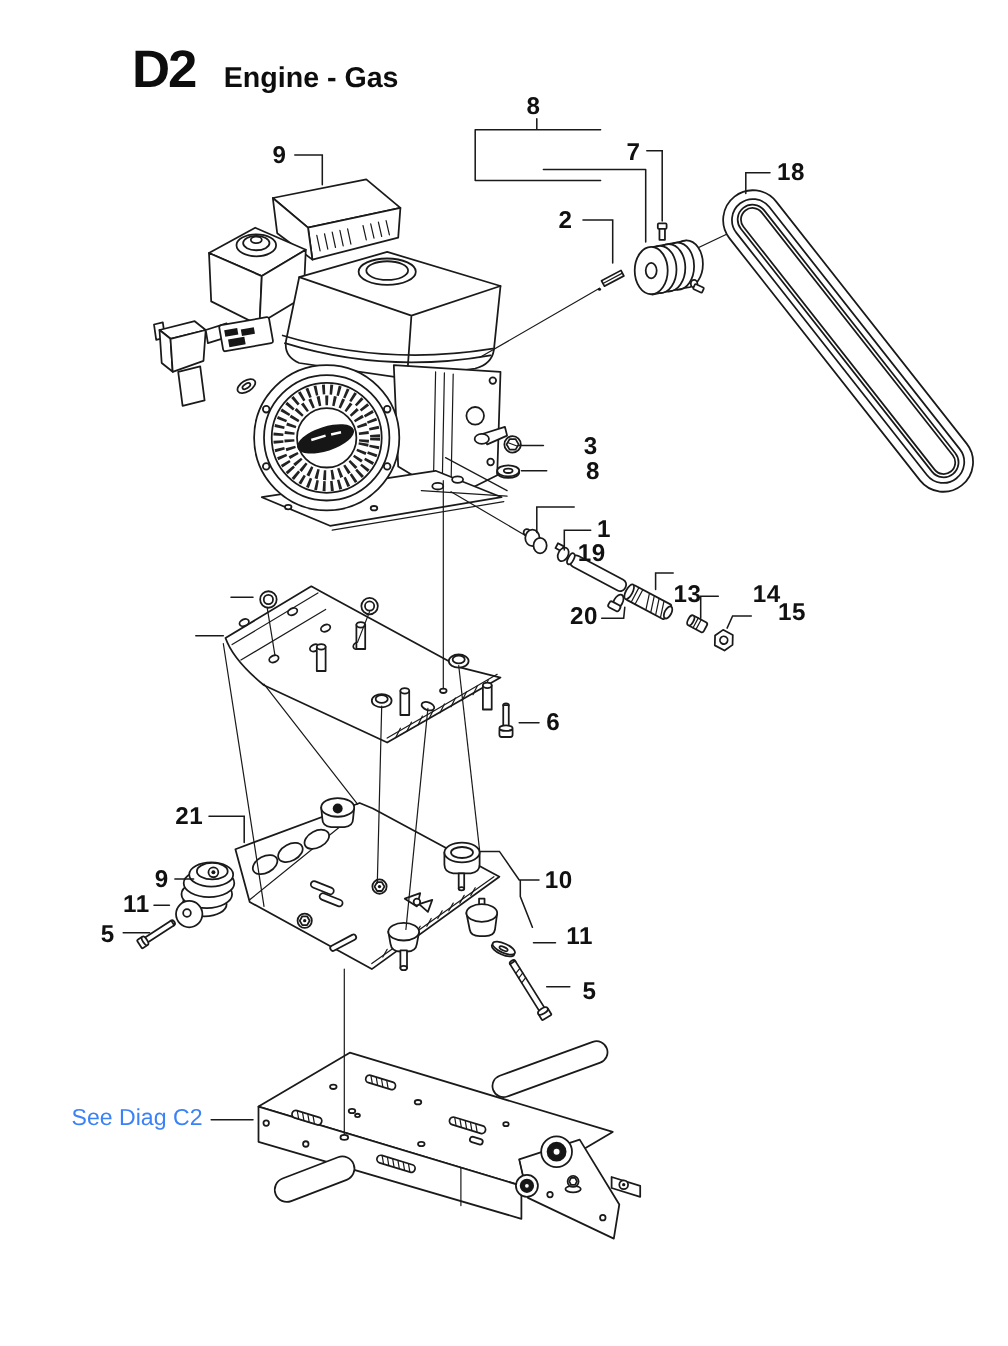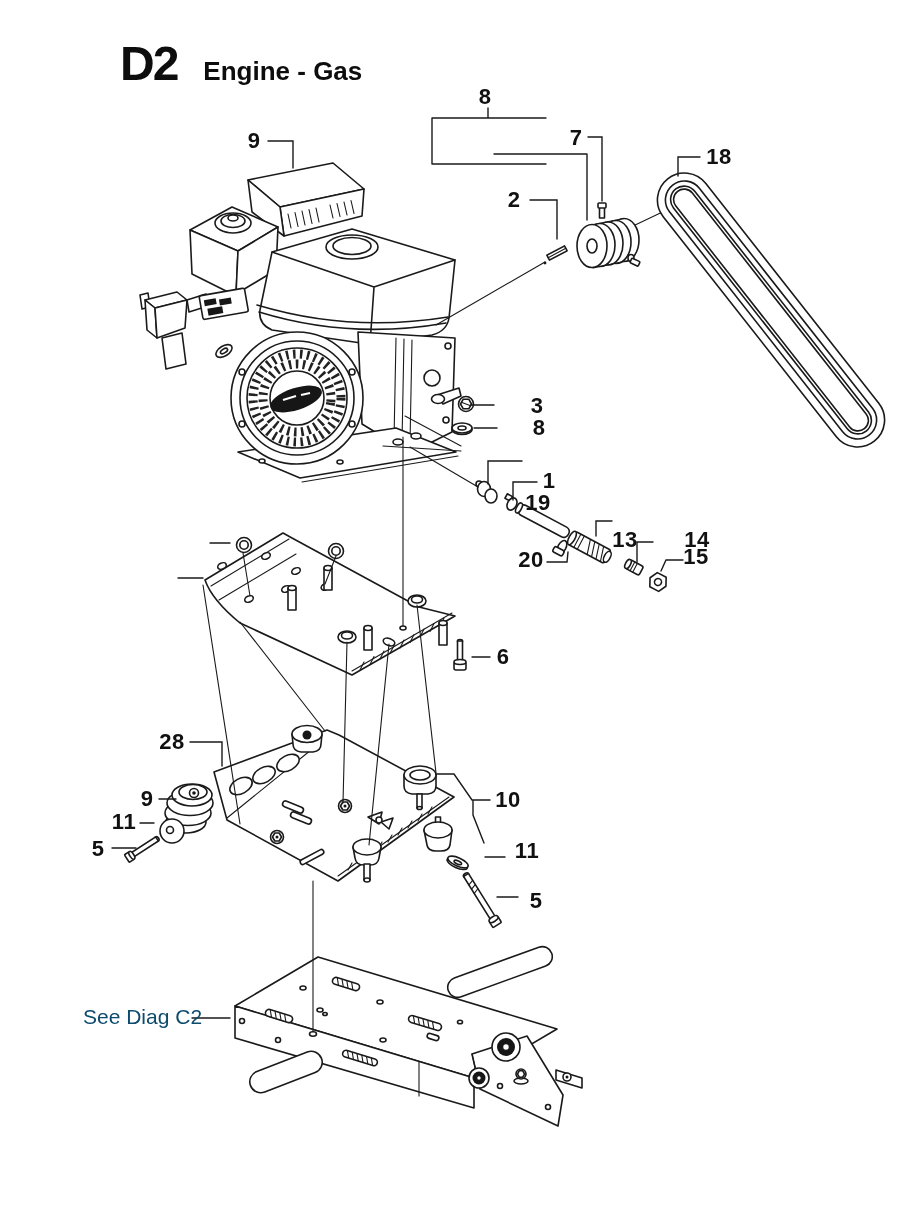--- a/index.html
+++ b/index.html
@@ -8,21 +8,21 @@
   .stage{position:relative;width:892px;height:1224px;background:var(--bg);overflow:hidden;text-align:right;}
   svg{position:absolute;left:0;top:0;}
   .p{fill:#ffffff;stroke:var(--line);stroke-width:1.6;stroke-linejoin:round;stroke-linecap:round;}
   .pn{fill:none;stroke:var(--line);stroke-width:1.6;stroke-linejoin:round;stroke-linecap:round;}
   .l{fill:none;stroke:var(--line);stroke-width:1.4;stroke-linecap:round;}
   .t{fill:none;stroke:var(--line);stroke-width:1.1;stroke-linecap:round;}
   .d{fill:#161616;stroke:none;}
   .title-block{position:absolute;left:120px;top:36px;display:flex;align-items:baseline;gap:26px;color:#0d0d0d;}
   .title-code{font-size:48px;font-weight:700;letter-spacing:-2px;}
   .title-name{font-size:26px;font-weight:700;letter-spacing:0px;}
-  .diag-note{position:absolute;left:83px;top:1005px;font-size:21px;font-weight:400;color:#0c4a6e;}
+  .diag-note{position:absolute;left:65px;top:1005px;font-size:21px;font-weight:400;color:#3b82f6;}
   .callout{position:absolute;transform:translate(-50%,-50%);font-size:22px;font-weight:700;color:var(--label);letter-spacing:0.5px;white-space:nowrap;}
 </style>
 </head>
 <body>
 
 <div class="stage">
 
 <svg width="916" height="1224" viewBox="0 0 916 1224">
 
   <g>
@@ -459,23 +459,23 @@
       <div class="callout" style="left: 576px; top: 138px;">7</div>
       <div class="callout" style="left: 719px; top: 157px;">18</div>
       <div class="callout" style="left: 514px; top: 200px;">2</div>
       <div class="callout" style="left: 537px; top: 406px;">3</div>
       <div class="callout" style="left: 539px; top: 428px;">8</div>
       <div class="callout" style="left: 538px; top: 484px; margin-top: 19px;">19</div>
       <div class="callout" style="left: 549px; top: 481px;">1</div>
       <div class="callout" style="left: 625px; top: 540px;">13</div>
       <div class="callout" style="left: 531px; top: 560px;">20</div>
       <div class="callout" style="left: 669px; top: 540px; margin-left: 28px;">14</div>
-      <div class="callout" style="left: 696px; top: 557px;">15</div>
+      <div class="callout" style="left: 720px; top: 557px;">15</div>
       <div class="callout" style="left: 503px; top: 657px;">6</div>
-      <div class="callout" style="left: 172px; top: 742px;">28</div>
+      <div class="callout" style="left: 172px; top: 742px;">21</div>
       <div class="callout" style="left: 147px; top: 799px;">9</div>
       <div class="callout" style="left: 124px; top: 822px;">11</div>
       <div class="callout" style="left: 98px; top: 849px;">5</div>
       <div class="callout" style="left: 508px; top: 800px;">10</div>
       <div class="callout" style="left: 527px; top: 851px;">11</div>
       <div class="callout" style="left: 536px; top: 901px;">5</div>
     </div>
 
 </div>
 

